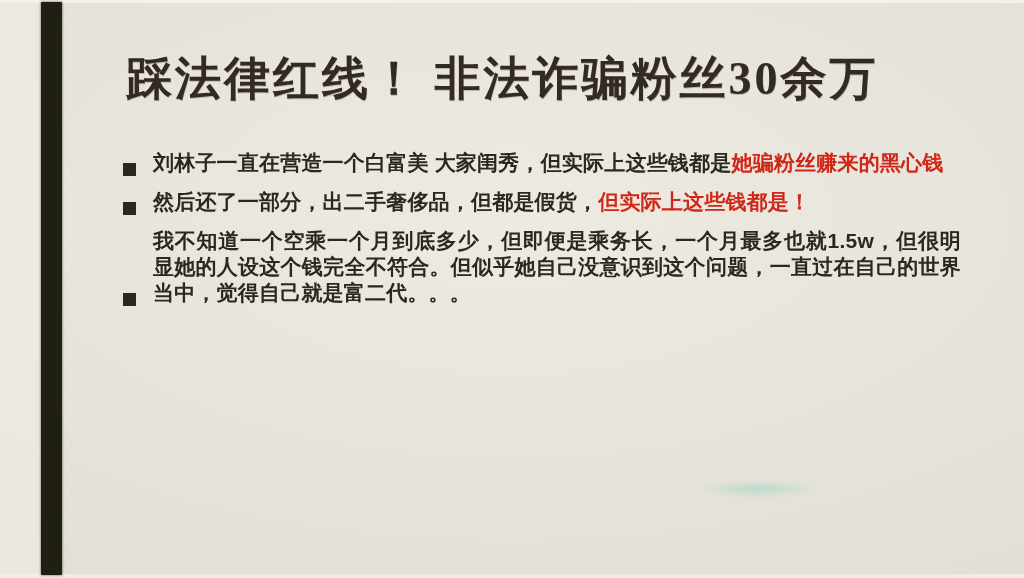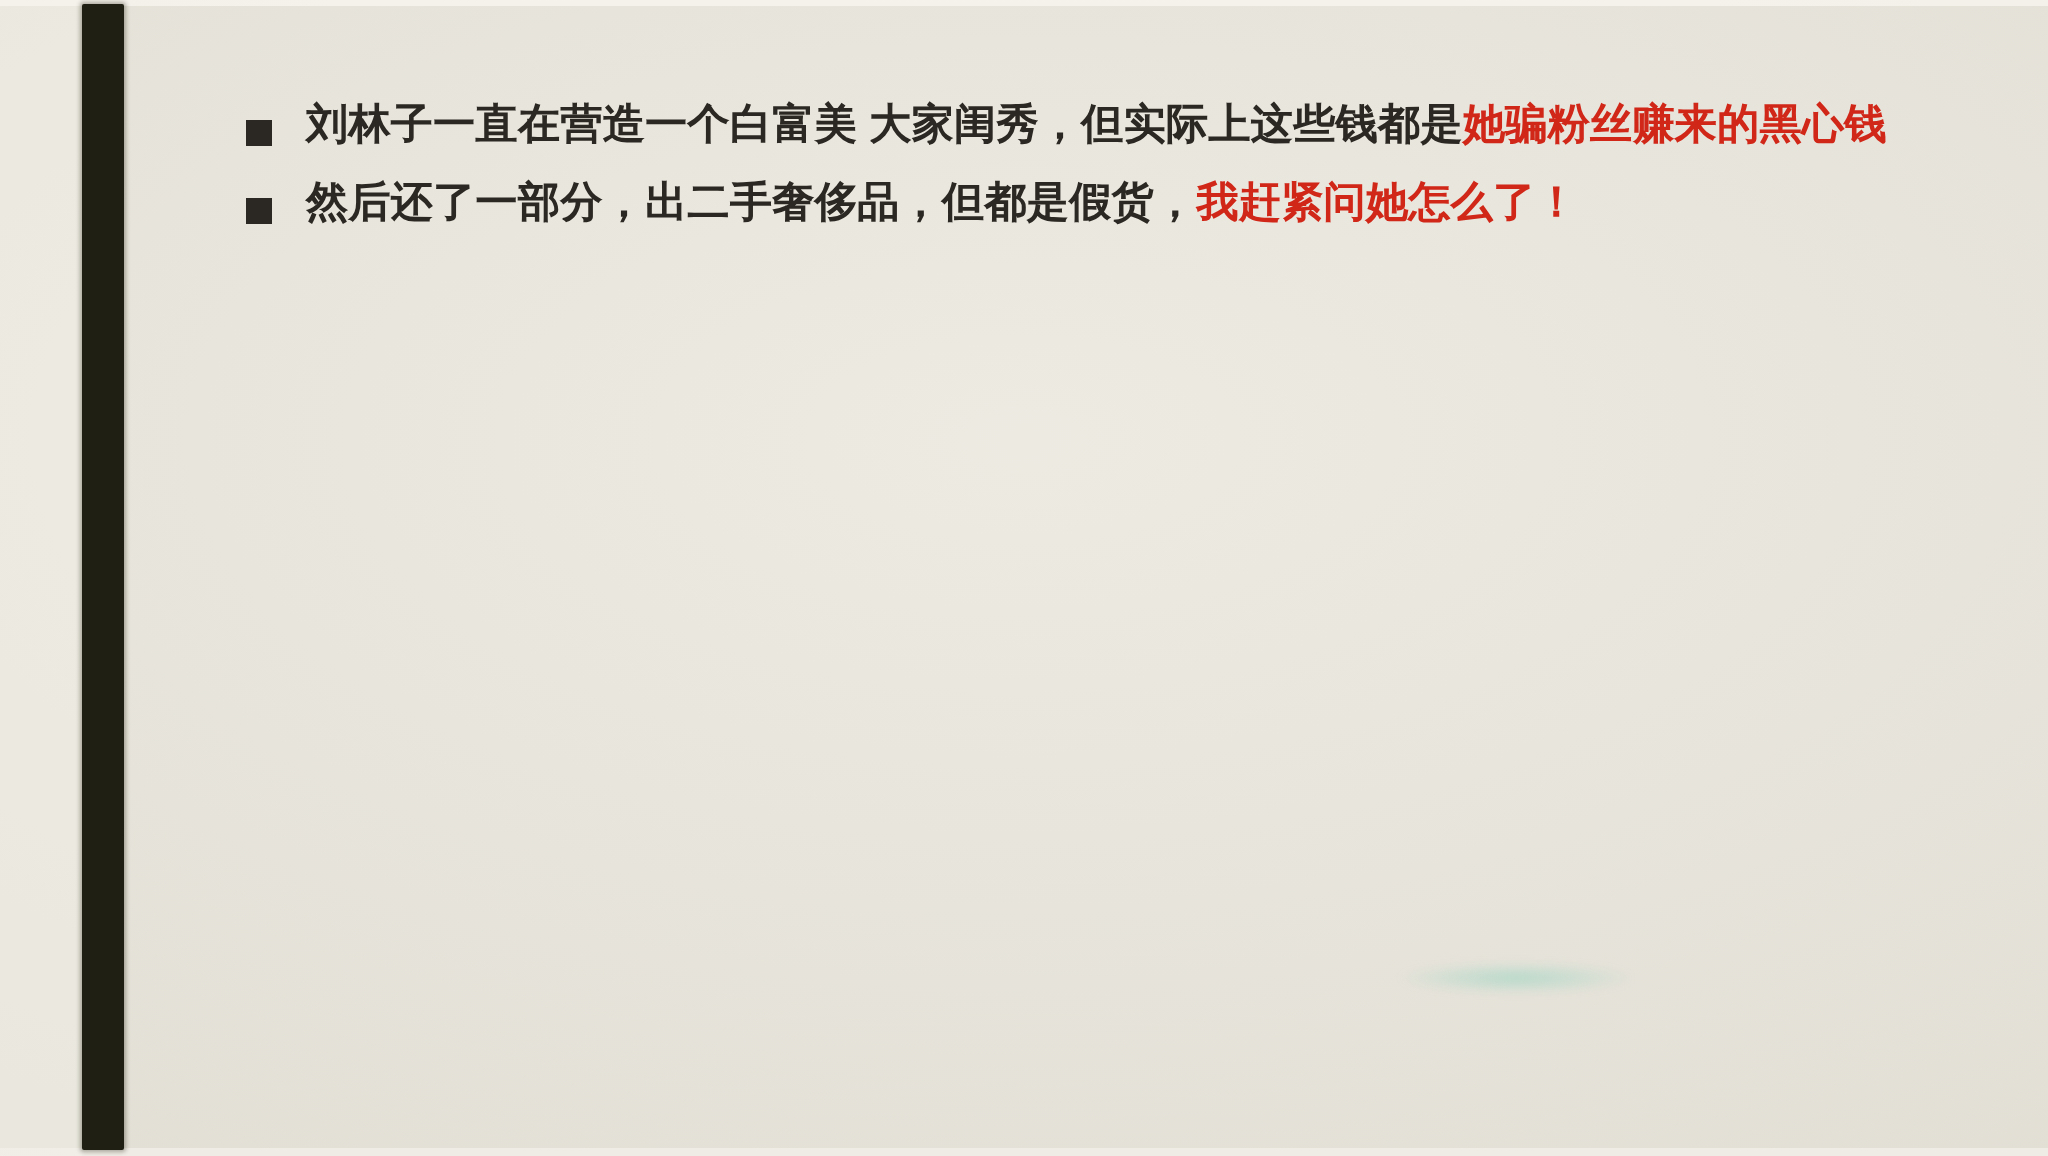--- a/index.html
+++ b/index.html
@@ -50,21 +50,21 @@
     text-shadow: 0.5px 0.5px 0 rgba(60,45,30,0.25);
     white-space: nowrap;
   }
   .bullets {
     list-style: none;
     margin: 0;
     padding: 0;
   }
   .bullet-item {
     display: flex;
-    align-items: center;
+    align-items: flex-end;
     margin: 0 0 13px 0;
   }
   .bullet-marker {
     flex: 0 0 auto;
     width: 13px; height: 13px;
     margin: 6px 17px 0 0;
     background: var(--body, #2b2722);
   }
   .bullet-text {
     width: 808px;
@@ -90,26 +90,31 @@
 </head>
 <body>
 
 <div class="screen">
   <div class="edge-left"></div>
   <div class="edge-top"></div>
   <div class="edge-bottom"></div>
   <div class="stripe"></div>
 
   <div class="content">
+    <h1 class="title">踩法律红线！ 非法诈骗粉丝30余万</h1>
     <ul class="bullets" id="bullet-list">
         <li class="bullet-item">
           <span class="bullet-marker"></span>
           <div class="bullet-text"><span class="seg">刘林子一直在营造一个白富美 大家闺秀，但实际上这些钱都是</span><span class="seg-red">她骗粉丝赚来的黑心钱</span></div>
         </li>
         <li class="bullet-item">
           <span class="bullet-marker"></span>
-          <div class="bullet-text"><span class="seg">然后还了一部分，出二手奢侈品，但都是假货，</span><span class="seg-red">我赶紧问她怎么了！</span></div>
+          <div class="bullet-text"><span class="seg">然后还了一部分，出二手奢侈品，但都是假货，</span><span class="seg-red">但实际上这些钱都是！</span></div>
+        </li>
+        <li class="bullet-item">
+          <span class="bullet-marker"></span>
+          <div class="bullet-text"><span class="seg">我不知道一个空乘一个月到底多少，但即便是乘务长，一个月最多也就1.5w，但很明显她的人设这个钱完全不符合。但似乎她自己没意识到这个问题，一直过在自己的世界当中，觉得自己就是富二代。。。</span></div>
         </li>
       </ul>
   </div>
 
   <div class="smudge"></div>
 </div>
 
 </body></html>

